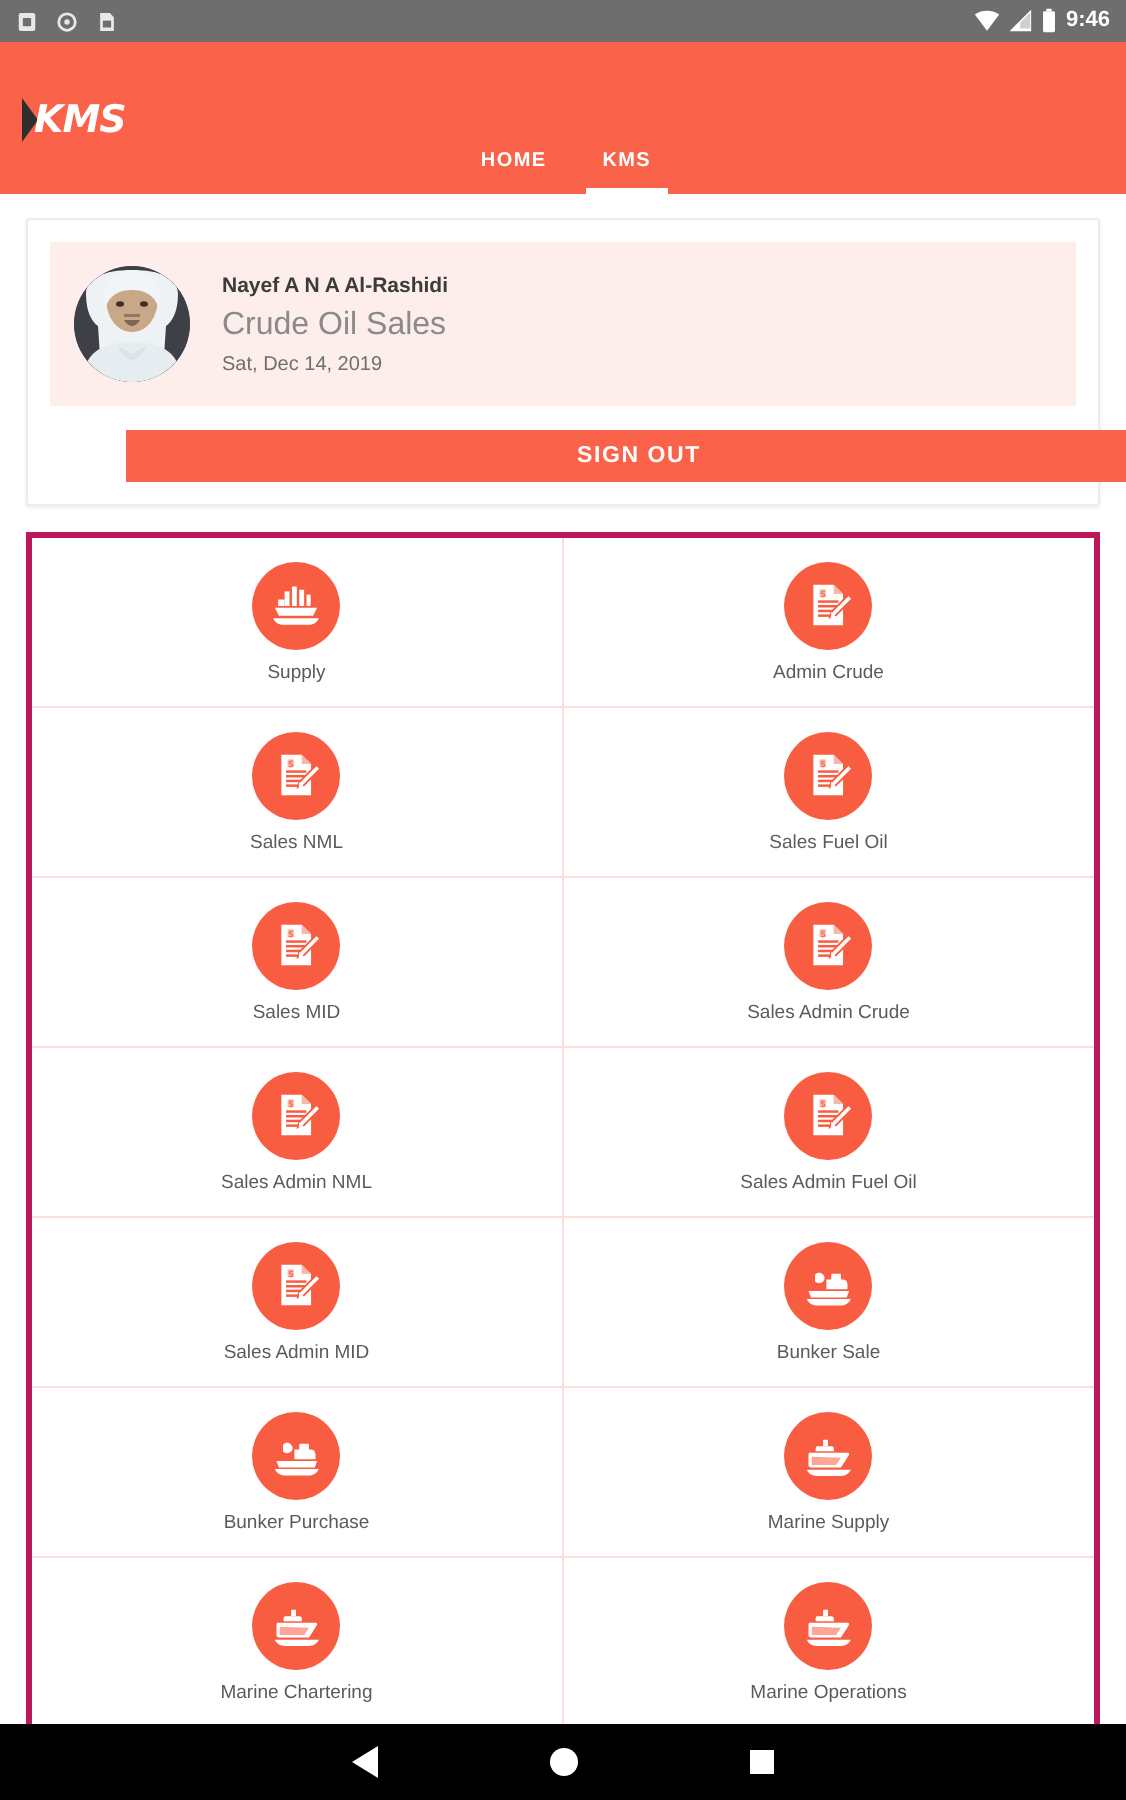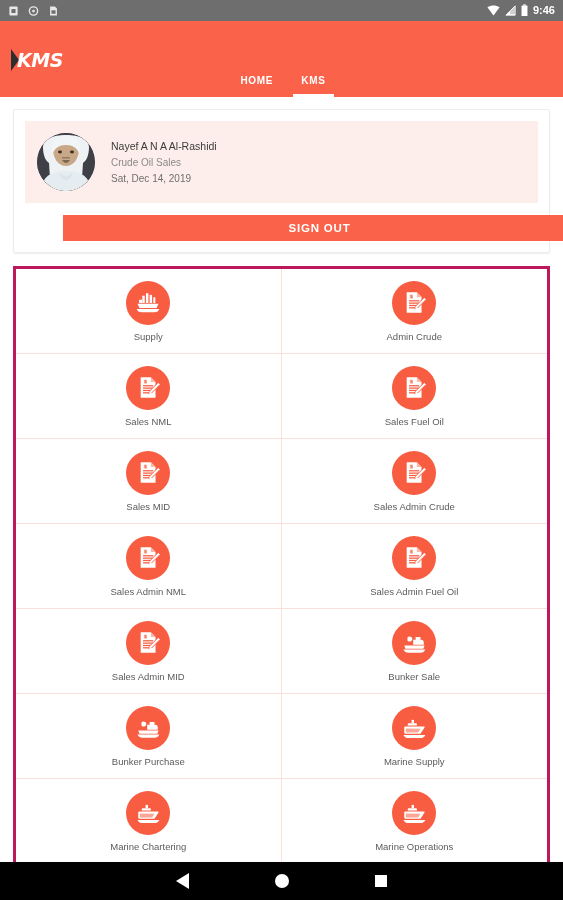--- a/index.html
+++ b/index.html
@@ -97,22 +97,22 @@
   .avatar{
     width:58px; height:58px;
     border-radius:50%;
     flex:0 0 58px;
     overflow:hidden;
     position:relative;
     background:#4a4a52;
   }
   .avatar svg{ display:block; width:100%; height:100%; }
   .profile-text{ display:flex; flex-direction:column; gap:5px; }
-  .p-name{ font-size:10.5px; font-weight:normal; color:#3b3b3b; }
-  .p-role{ font-size:10px; color:#8a8a8a; }
+  .p-name{ font-size:10.5px; font-weight:bold; color:#3b3b3b; }
+  .p-role{ font-size:16px; color:#8a8a8a; }
   .p-date{ font-size:10px; color:#6f6f6f; }
 
   .signout{
     display:block;
     width:100%;
     margin-top:12px;
     background:#fa6249;
     border:none;
     color:#ffffff;
     font-size:11.5px;

